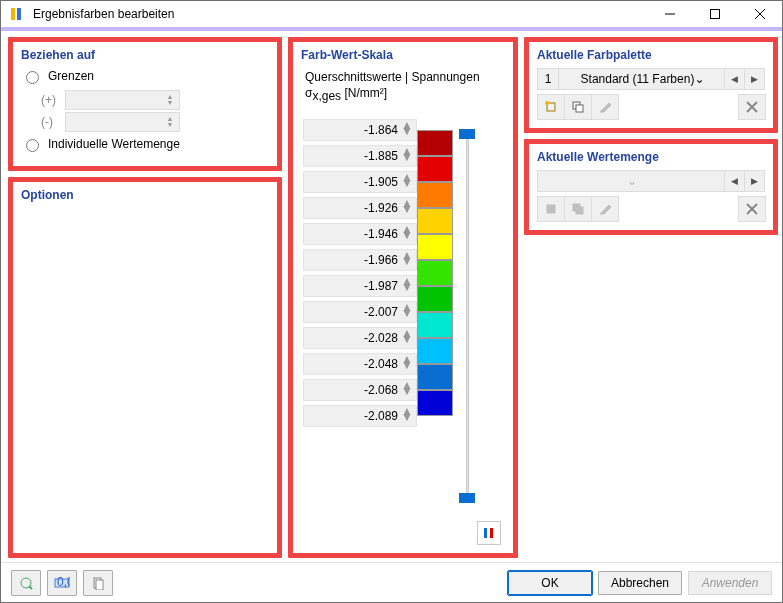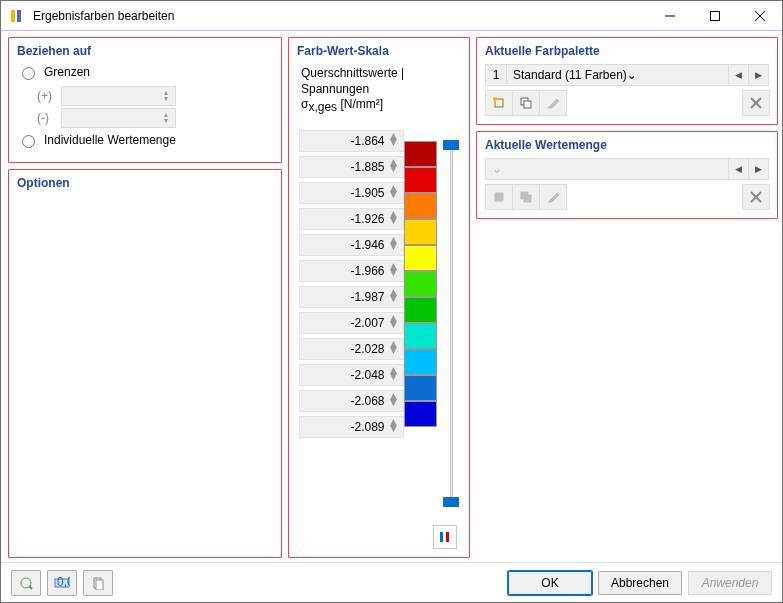--- a/index.html
+++ b/index.html
@@ -1,30 +1,30 @@
 <!DOCTYPE html>
 <html><head>
 <meta charset="utf-8">
 <style>
   * { box-sizing: border-box; font-family: "Segoe UI", Tahoma, sans-serif; font-size: 12px; }
   body { margin:0; background:#fff; color:#000; }
   .window { width:783px; height:603px; border:1px solid #6f6f6f; display:flex; flex-direction:column; }
-  .titlebar { height:30px; display:flex; align-items:center; padding:0 0 0 8px; border-bottom:1px solid #c4b5fd; }
+  .titlebar { height:30px; display:flex; align-items:center; padding:0 0 0 8px; border-bottom:4px solid #c4b5fd; }
   .titlebar .app-icon { width:16px; height:16px; margin-right:8px; }
   .titlebar .title { flex:1; font-size:12px; }
   .titlebar .ctl { width:45px; height:29px; display:flex; align-items:center; justify-content:center; }
   .titlebar .ctl svg { width:10px; height:10px; }
 
   .body-area { flex:1; display:flex; gap:6px; padding:6px 4px 4px 7px; background:#fff; min-height:0; }
   .col { display:flex; flex-direction:column; gap:6px; min-height:0;}
   .col-left  { width:274px; }
-  .col-mid   { width:182px; }
+  .col-mid   { width:230px; }
   .col-right { flex:1; }
 
-  .panel { border:1px solid #ef4444; background:#fff; padding:6px 8px 8px; border-radius:1px; }
+  .panel { border:5px solid #ef4444; background:#fff; padding:6px 8px 8px; border-radius:1px; }
   .panel.grow { flex:1; }
   .phead { color:#26469f; font-weight:600; margin-bottom:6px; font-size:12px;}
   .panel.mid { flex:1; display:flex; flex-direction:column; }
 
   .radio-row { display:flex; align-items:center; gap:6px; margin:4px 0 6px; }
   .radio-row input { width:13px; height:13px; accent-color:#000;}
   .radio-row label { line-height:1;}
   .subrow { display:flex; align-items:center; gap:6px; margin:2px 0 2px 20px;}
   .subrow .tag { width:18px; color:#888; }
   .spinner { width:115px; height:20px; background:#f0f0f0; border:1px solid #dcdcdc; display:flex; align-items:center; justify-content:flex-end; padding-right:2px;}
@@ -43,21 +43,21 @@
   .slider-track { position:absolute; top:14px; bottom:18px; left:7px; width:3px; background:#e3e3e3; border:1px solid #c9c9c9; border-radius:2px;}
   .slider-handle { position:absolute; left:0; width:16px; height:10px; background:#0a6ed1; }
   .slider-handle.top { top:10px; }
   .slider-handle.bot { bottom:14px;}
 
   .mid-footer { display:flex; justify-content:flex-end; padding:4px 4px 0 0;}
   .mid-footer .icbtn { width:24px; height:24px; border:1px solid #c7c7c7; display:flex; align-items:center; justify-content:center; background:#fff;}
 
   .palette-row { display:flex; align-items:center; gap:0; margin-bottom:4px;}
   .pal-num { width:22px; height:22px; background:#f0f0f0; display:flex; align-items:center; justify-content:center; border:1px solid #dcdcdc;}
-  .pal-select { flex:1; height:22px; background:#f0f0f0; border:1px solid #dcdcdc; border-left:none; display:flex; align-items:center; justify-content:flex-start; padding:0 4px 0 6px;}
+  .pal-select { flex:1; height:22px; background:#f0f0f0; border:1px solid #dcdcdc; border-left:none; display:flex; align-items:center; justify-content:center; padding:0 4px 0 6px;}
   .pal-arr { width:20px; height:22px; background:#f0f0f0; border:1px solid #dcdcdc; border-left:none; display:flex; align-items:center; justify-content:center; color:#555; font-size:9px;}
   .toolbar { display:flex; gap:0; margin-top:2px; align-items:center;}
   .tbtn { width:28px; height:26px; background:#f0f0f0; border:1px solid #dcdcdc; display:flex; align-items:center; justify-content:center; margin-right:-1px;}
   .tbtn.dis svg * { stroke:#bfbfbf; fill:#bfbfbf;}
   .tbtn.del { margin-left:auto;}
 
   .footer { height:40px; border-top:1px solid #e1e1e1; display:flex; align-items:center; padding:0 10px; gap:6px;}
   .fbtn-icon { width:30px; height:26px; background:#f0f0f0; border:1px solid #ababab; display:flex; align-items:center; justify-content:center; border-radius:1px;}
   .footer .spacer { flex:1; }
   .btn { width:84px; height:24px; border:1px solid #ababab; background:#f0f0f0; display:flex; align-items:center; justify-content:center; border-radius:1px;}

